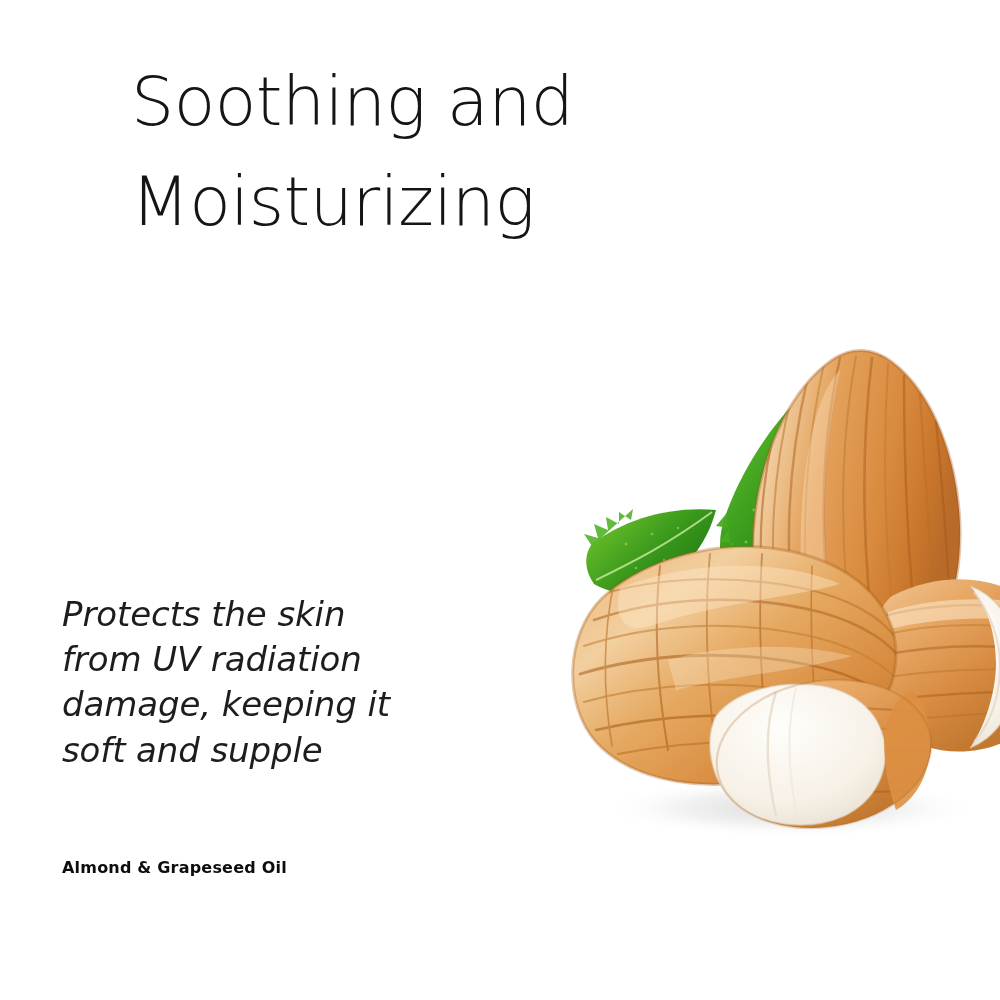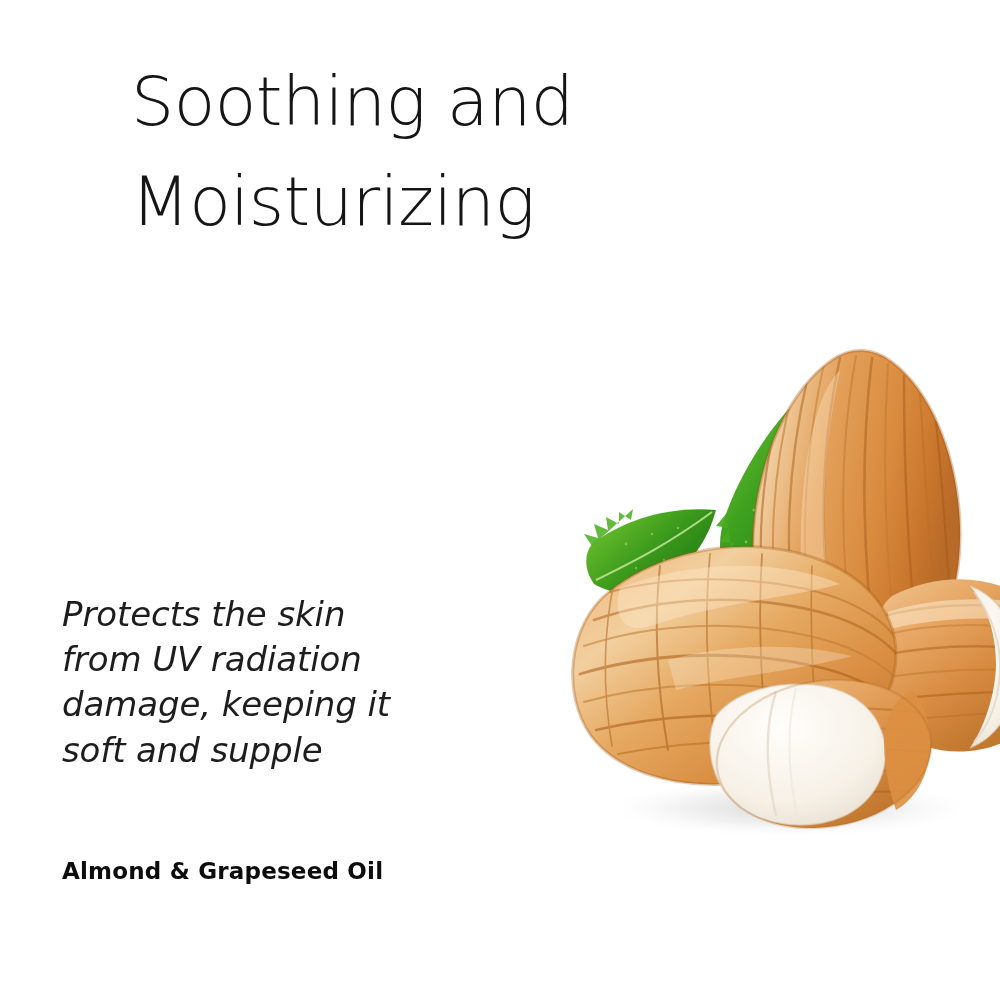--- a/index.html
+++ b/index.html
@@ -49,21 +49,21 @@
     white-space: pre-line;
     font-style: italic;
   }
 
   .caption {
     position: absolute;
     left: 62px;
     top: 858px;
     font-family: "DejaVu Sans", "Liberation Sans", sans-serif;
     font-weight: 700;
-    font-size: 23px;
+    font-size: 16px;
     letter-spacing: 0.2px;
     color: #0d0d0d;
   }
 
   
   .almond-scene {
     position: absolute;
     left: 540px;
     top: 330px;
     width: 480px;

